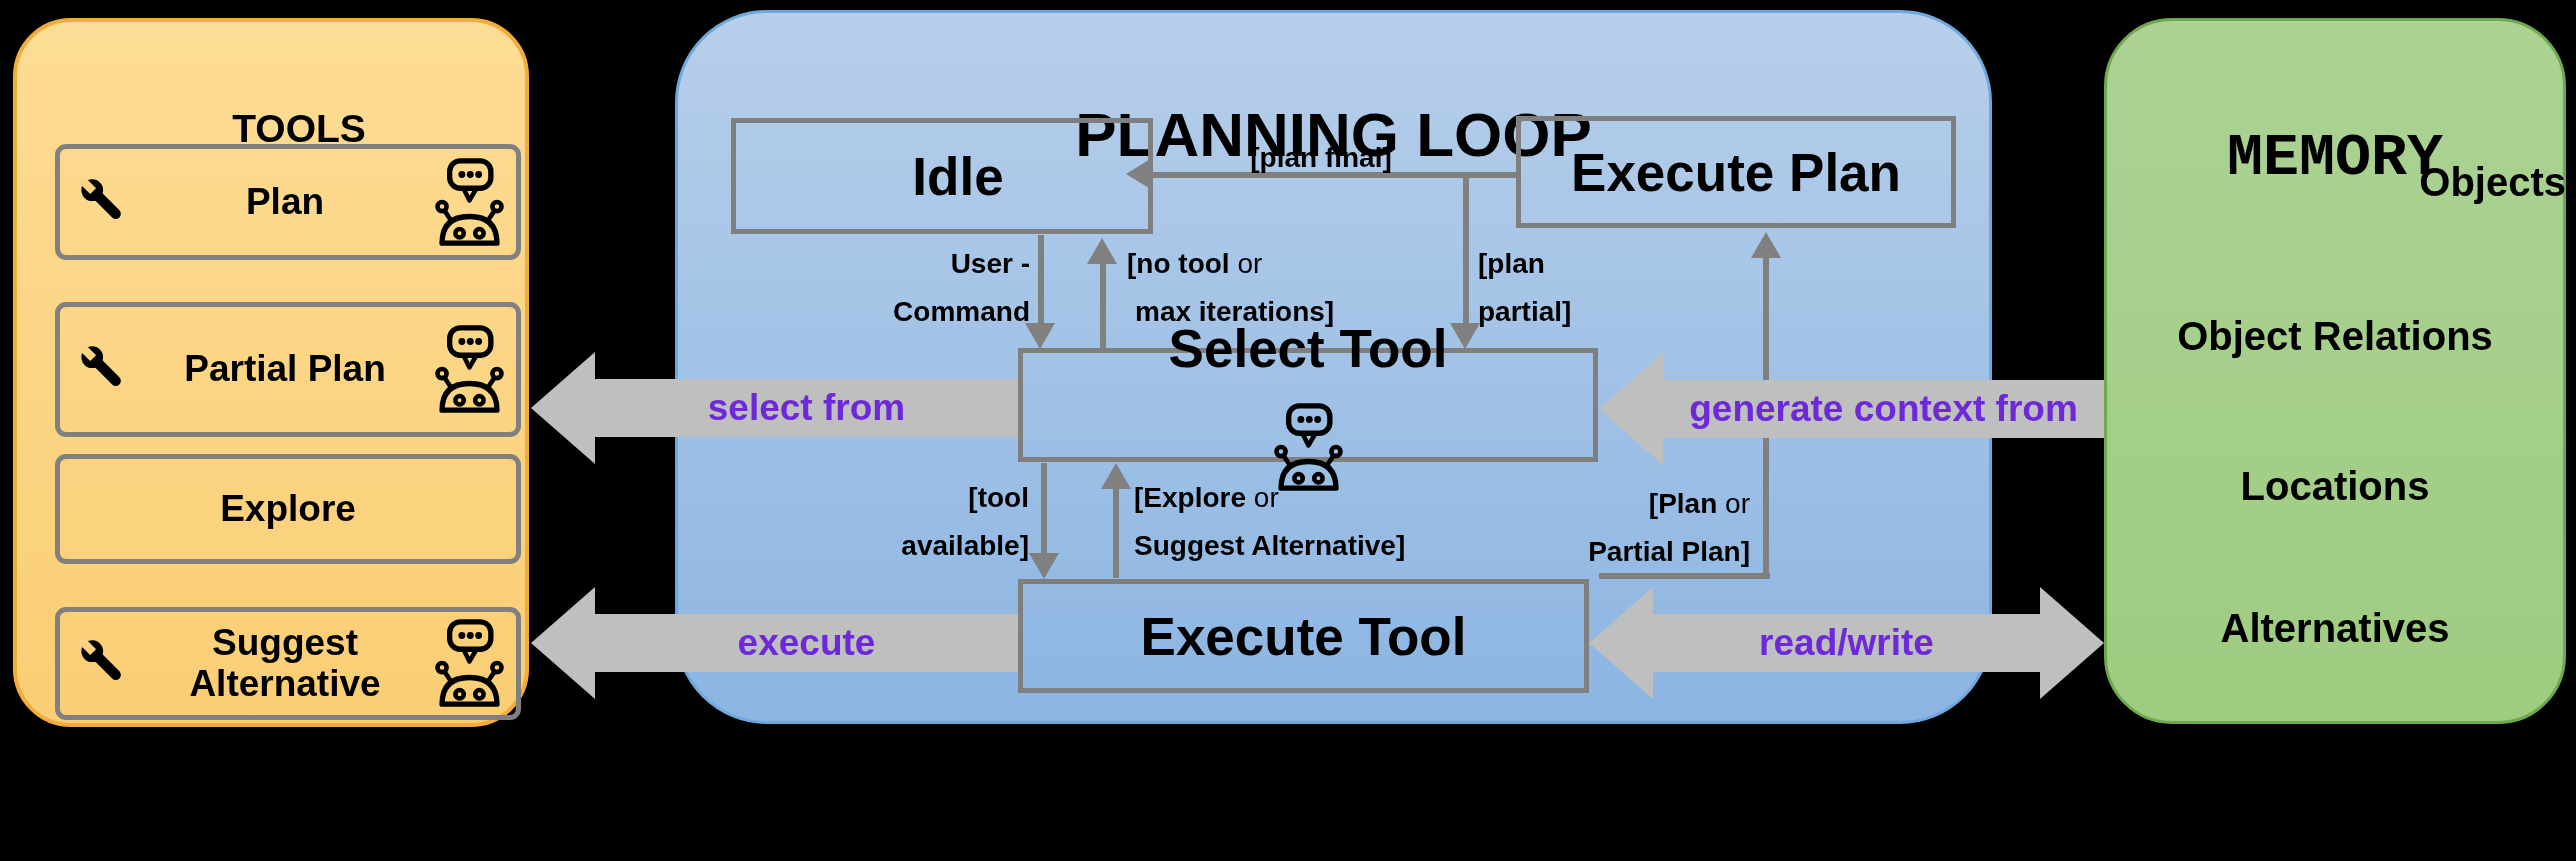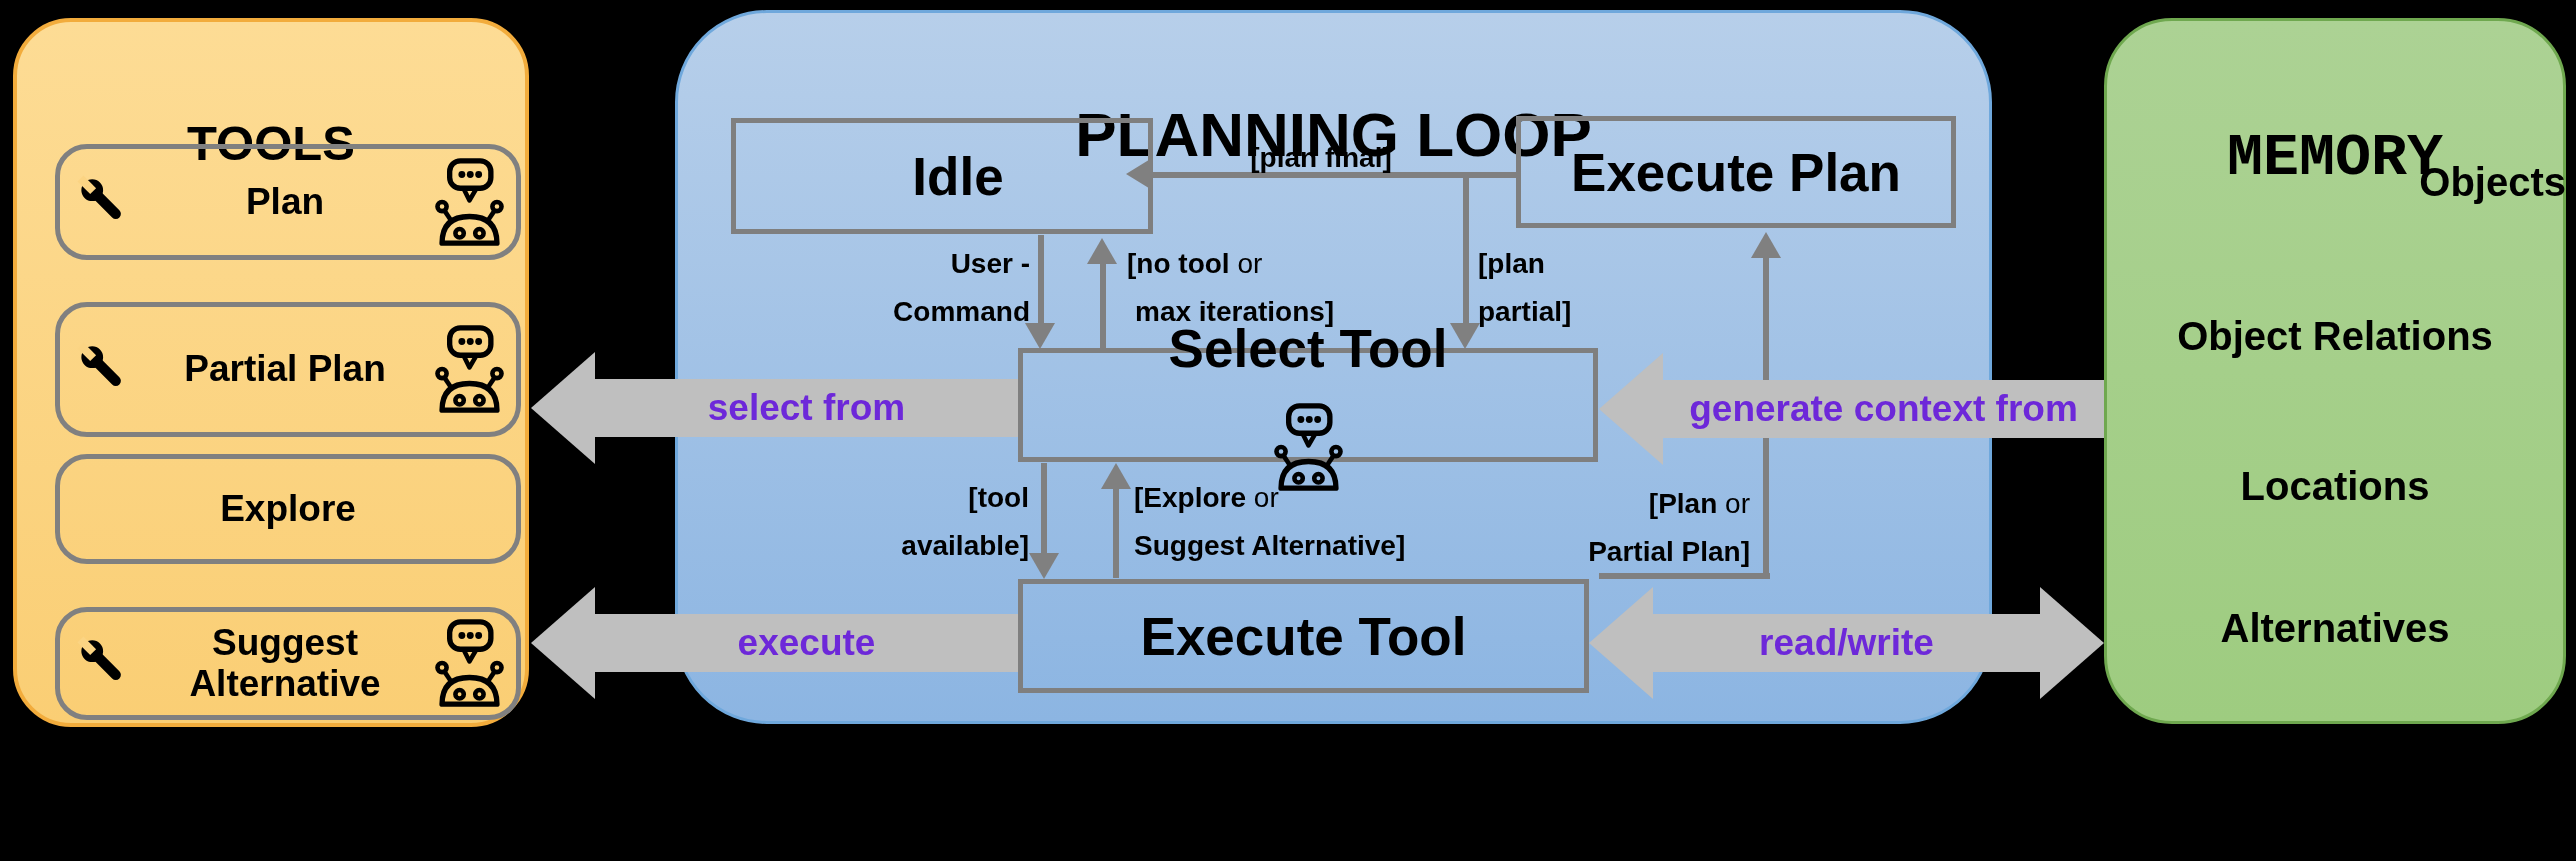--- a/index.html
+++ b/index.html
@@ -6,27 +6,27 @@
   #canvas{position:relative;width:2576px;height:861px;background:#000;overflow:hidden;
           font-family:"Liberation Sans","DejaVu Sans",sans-serif;color:#000;}
   .panel{position:absolute;box-sizing:border-box;}
   #tools-panel{left:13px;top:17.6px;width:516px;height:709px;border:4px solid #F2AC3C;border-radius:58px;
                background:linear-gradient(#FDDC95,#FACE74);}
   #planning-panel{left:675px;top:9.6px;width:1317px;height:714px;border:3.2px solid #6FA8DC;border-radius:92px;
                background:linear-gradient(#B7CFEA,#8CB5E2);}
   #memory-panel{left:2104px;top:17.6px;width:462px;height:706px;border:3.2px solid #6FA84F;border-radius:68px;
                background:linear-gradient(#ACD294,#9ECC80);}
   .panel-title{position:absolute;left:0;width:100%;text-align:center;font-weight:bold;}
-  #tools-title{top:53px;font-size:49px;}
+  #tools-title{top:53px;font-size:39px;padding-left:28px;}
   #planning-title{top:35px;font-size:62px;}
   #memory-title{top:54px;font-size:60px;font-family:Liberation Mono, monospace;}
 
   
   .tool-btn{position:absolute;left:38px;width:466px;box-sizing:border-box;border:5.6px solid #808080;
-            border-radius:32px;display:flex;align-items:center;}
+            border-radius:11px;display:flex;align-items:center;}
   .tool-btn .slot-l{width:88px;display:flex;justify-content:center;align-items:center;flex:0 0 auto;}
   .tool-btn .slot-r{width:94px;display:flex;justify-content:center;align-items:center;flex:0 0 auto;}
   .tool-label{flex:1;text-align:center;font-weight:bold;font-size:37px;line-height:1.12;}
 
   
   .state-box{position:absolute;box-sizing:border-box;border:5.6px solid #7F7F7F;display:flex;
              align-items:center;justify-content:center;font-weight:bold;font-size:53px;gap:22.4px;}
   #idle-box{left:731px;top:118px;width:422px;height:116px;padding-left:32px;}
   #execute-plan-box{left:1516px;top:116px;width:440px;height:112px;}
   #select-tool-box{left:1018px;top:348px;width:580px;height:114px;flex-direction:column;}

